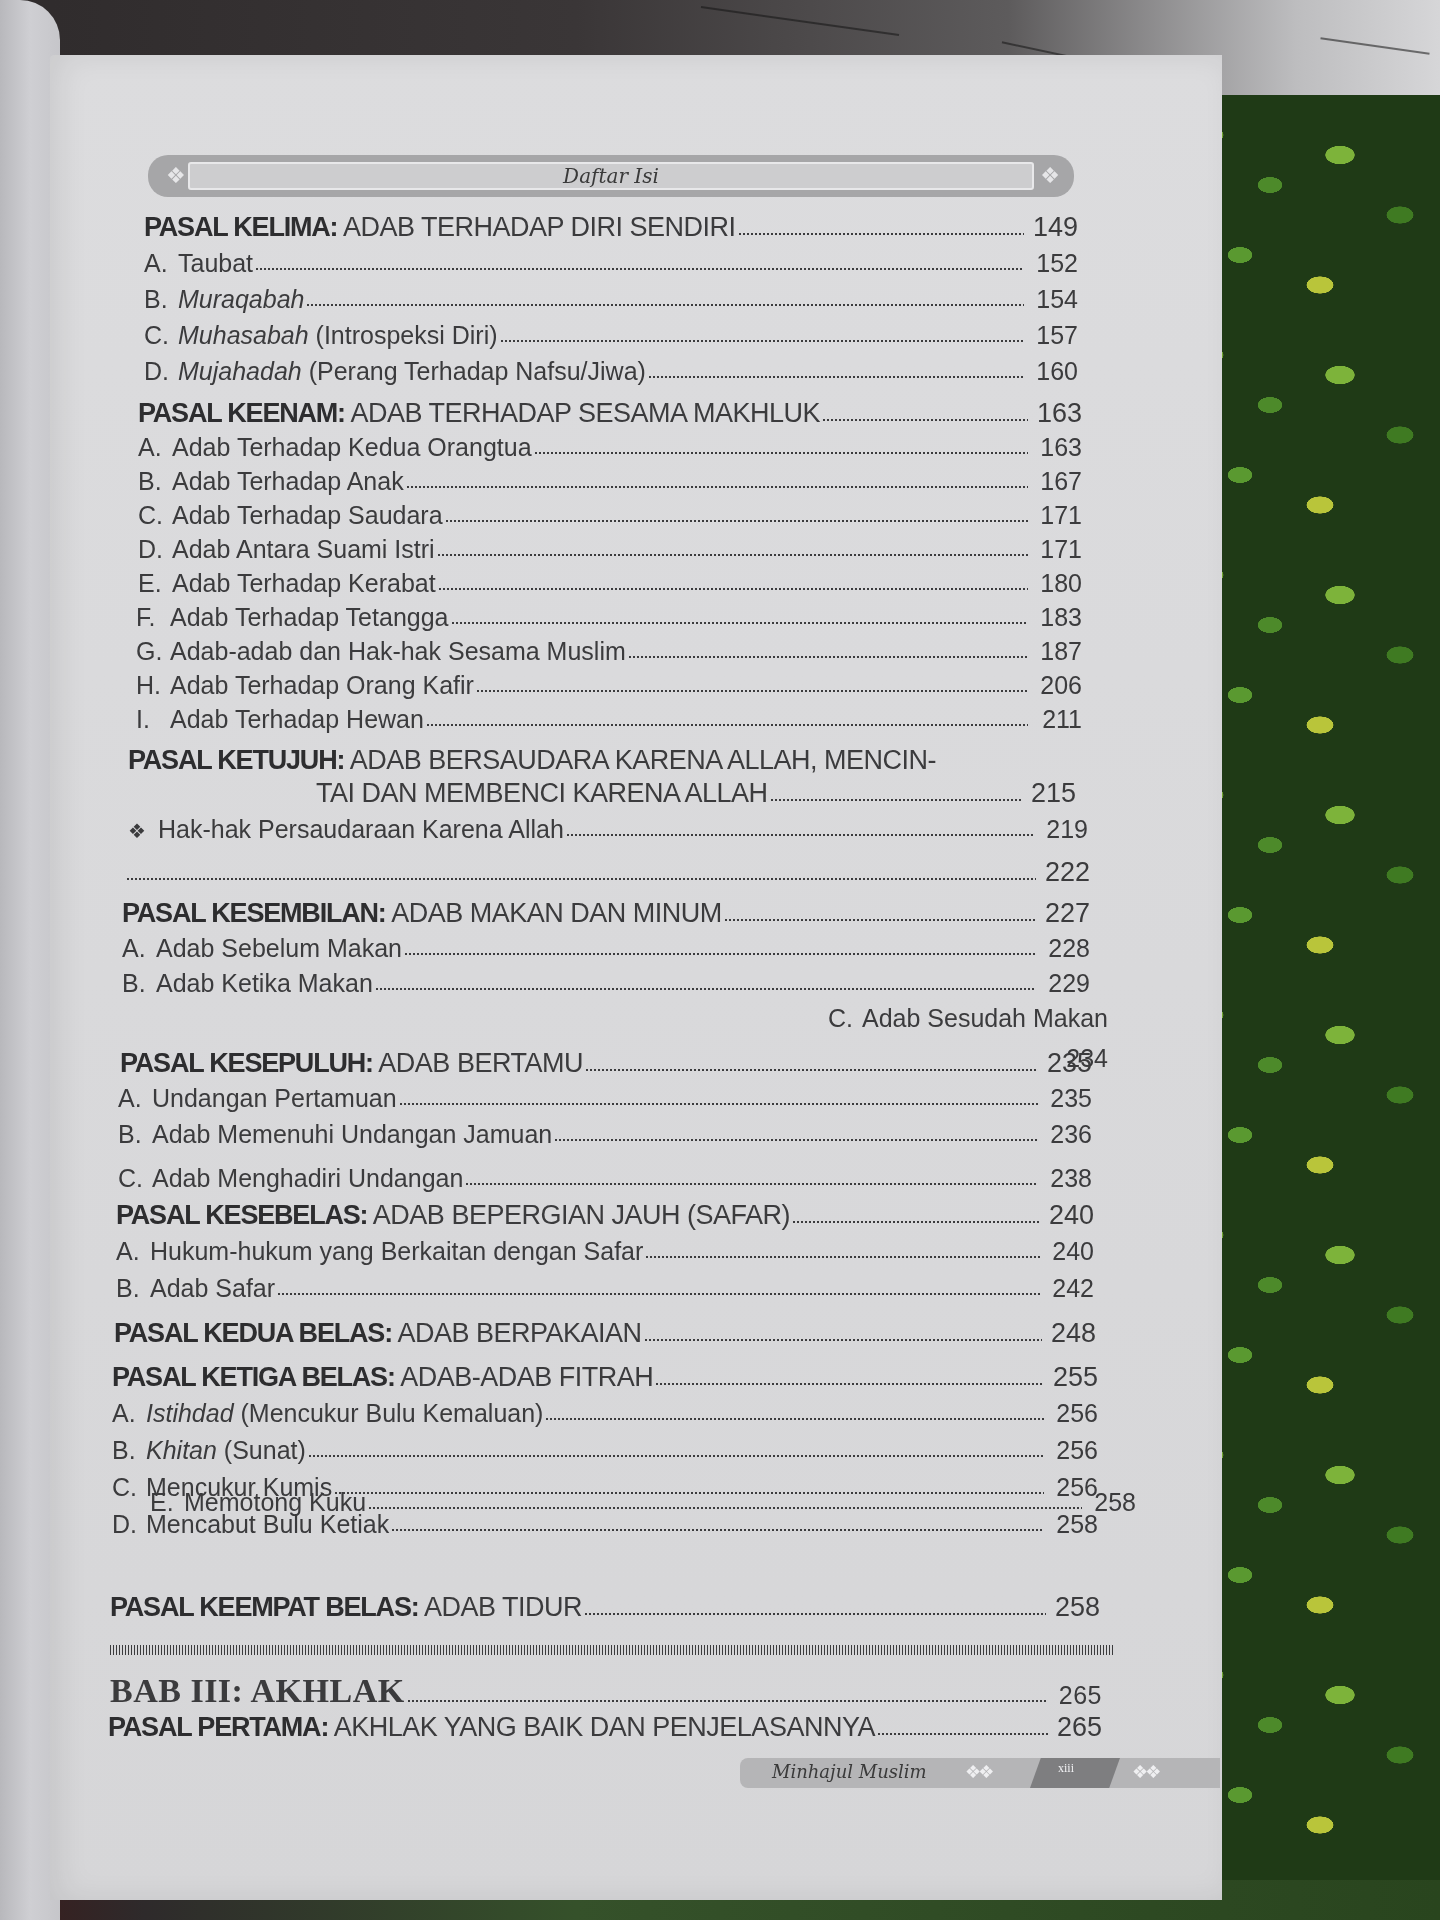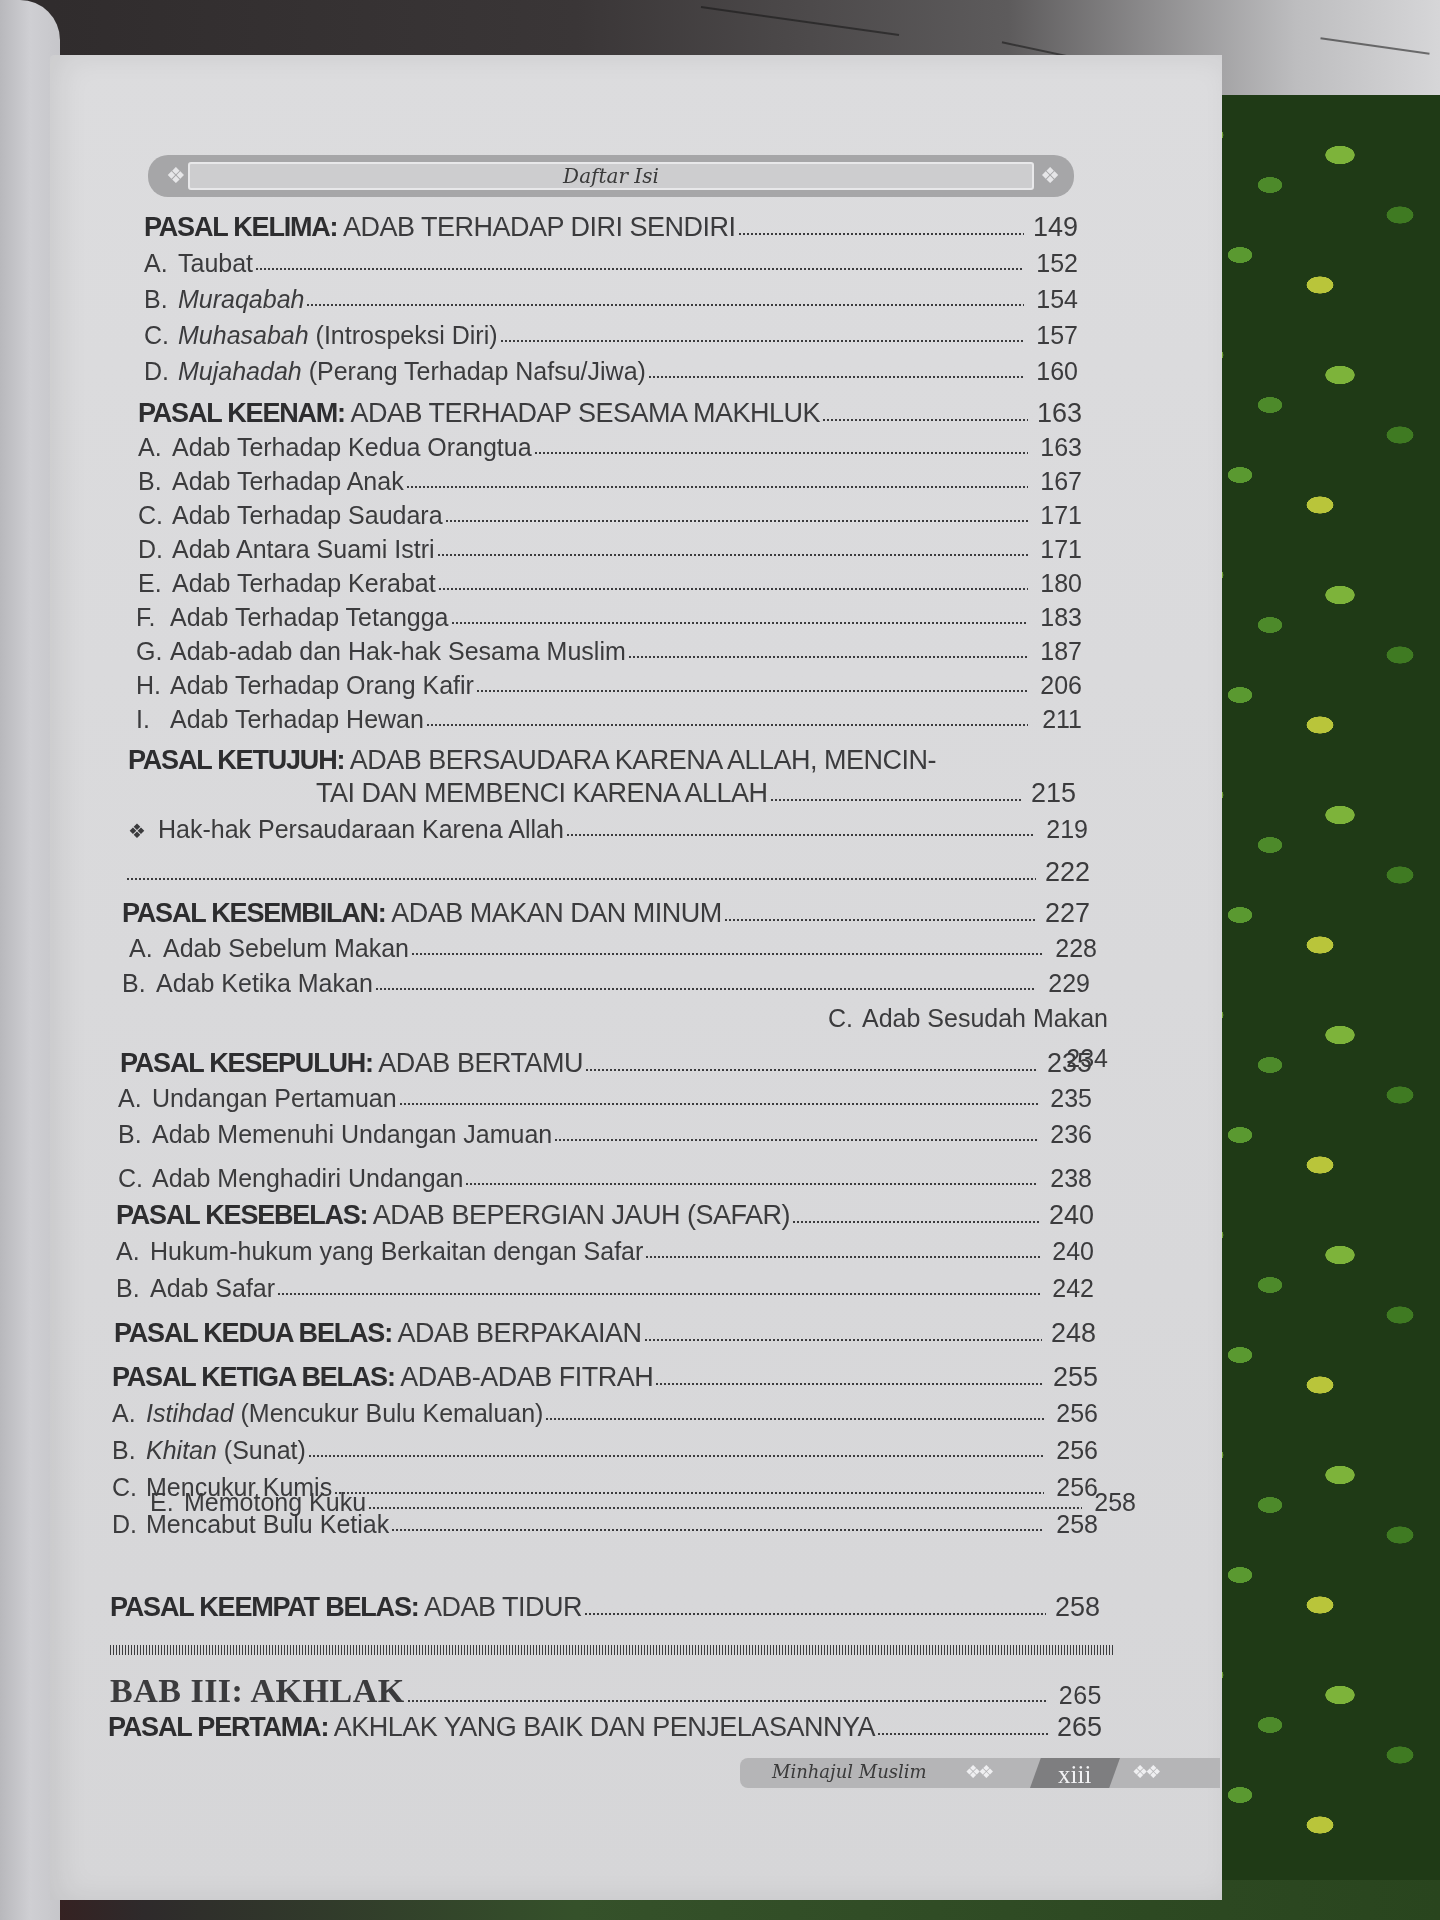--- a/index.html
+++ b/index.html
@@ -115,21 +115,21 @@
   }
   .footer-ornament {
     position: absolute; top: 3px; font-size: 18px; color: #efeff1; letter-spacing: -3px;
   }
   .footer-page-box {
     position: absolute; left: 290px; top: 0; width: 90px; height: 30px;
     background: #7e7e80; clip-path: polygon(12% 0, 100% 0, 88% 100%, 0 100%);
   }
   .footer-page {
     position: absolute; left: 318px; top: 3px;
-    font-family: "Liberation Serif", serif; font-size: 25px; color: #f2f2f4;
+    font-family: "Liberation Serif", serif; font-size: 12px; color: #f2f2f4;
   }
 </style>
 </head>
 <body>
 
 <div class="wall">
   <div class="wall-crack" style="left:700px;top:20px;width:200px;transform:rotate(8deg);"></div>
   <div class="wall-crack" style="left:1000px;top:60px;width:180px;transform:rotate(12deg);"></div>
   <div class="wall-crack" style="left:1320px;top:45px;width:110px;transform:rotate(8deg);"></div>
 </div>
@@ -243,21 +243,21 @@
   <div class="row chapter" style="left:124px;top:857px;width:966px;">
     <span class="dots"></span>
     <span class="page-num">222</span>
   </div>
 
   <div class="row chapter" style="left:122px;top:898px;width:968px;">
     <span class="text"><span class="label">PASAL KESEMBILAN:</span><span class="title"> ADAB MAKAN DAN MINUM</span></span>
     <span class="dots"></span>
     <span class="page-num">227</span>
   </div>
-  <div class="row sub" style="left:122px;top:934px;width:968px;margin-left:7px;">
+  <div class="row sub" style="left:122px;top:934px;width:968px;">
     <span class="text"><span class="letter">A.</span><span>Adab Sebelum Makan</span></span>
     <span class="dots"></span>
     <span class="page-num">228</span>
   </div>
   <div class="row sub" style="left:122px;top:969px;width:968px;">
     <span class="text"><span class="letter">B.</span><span>Adab Ketika Makan</span></span>
     <span class="dots"></span>
     <span class="page-num">229</span>
   </div>
   <div class="row sub" style="left:140px;top:1004px;width:968px;flex-direction:column;">

